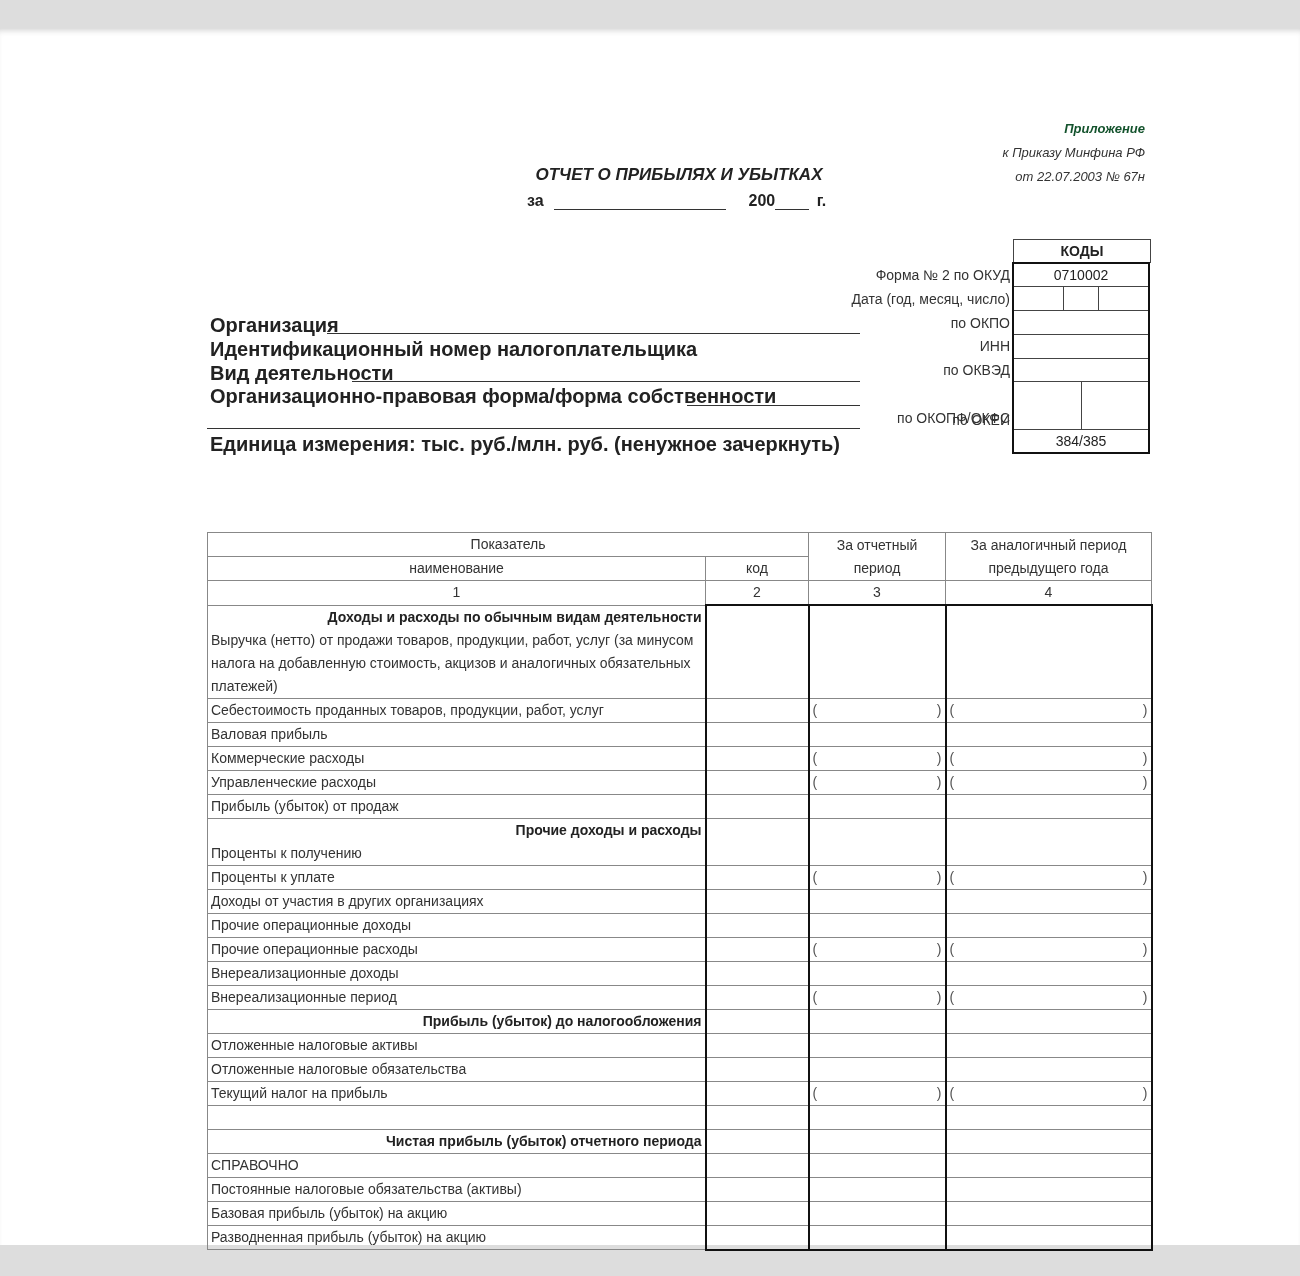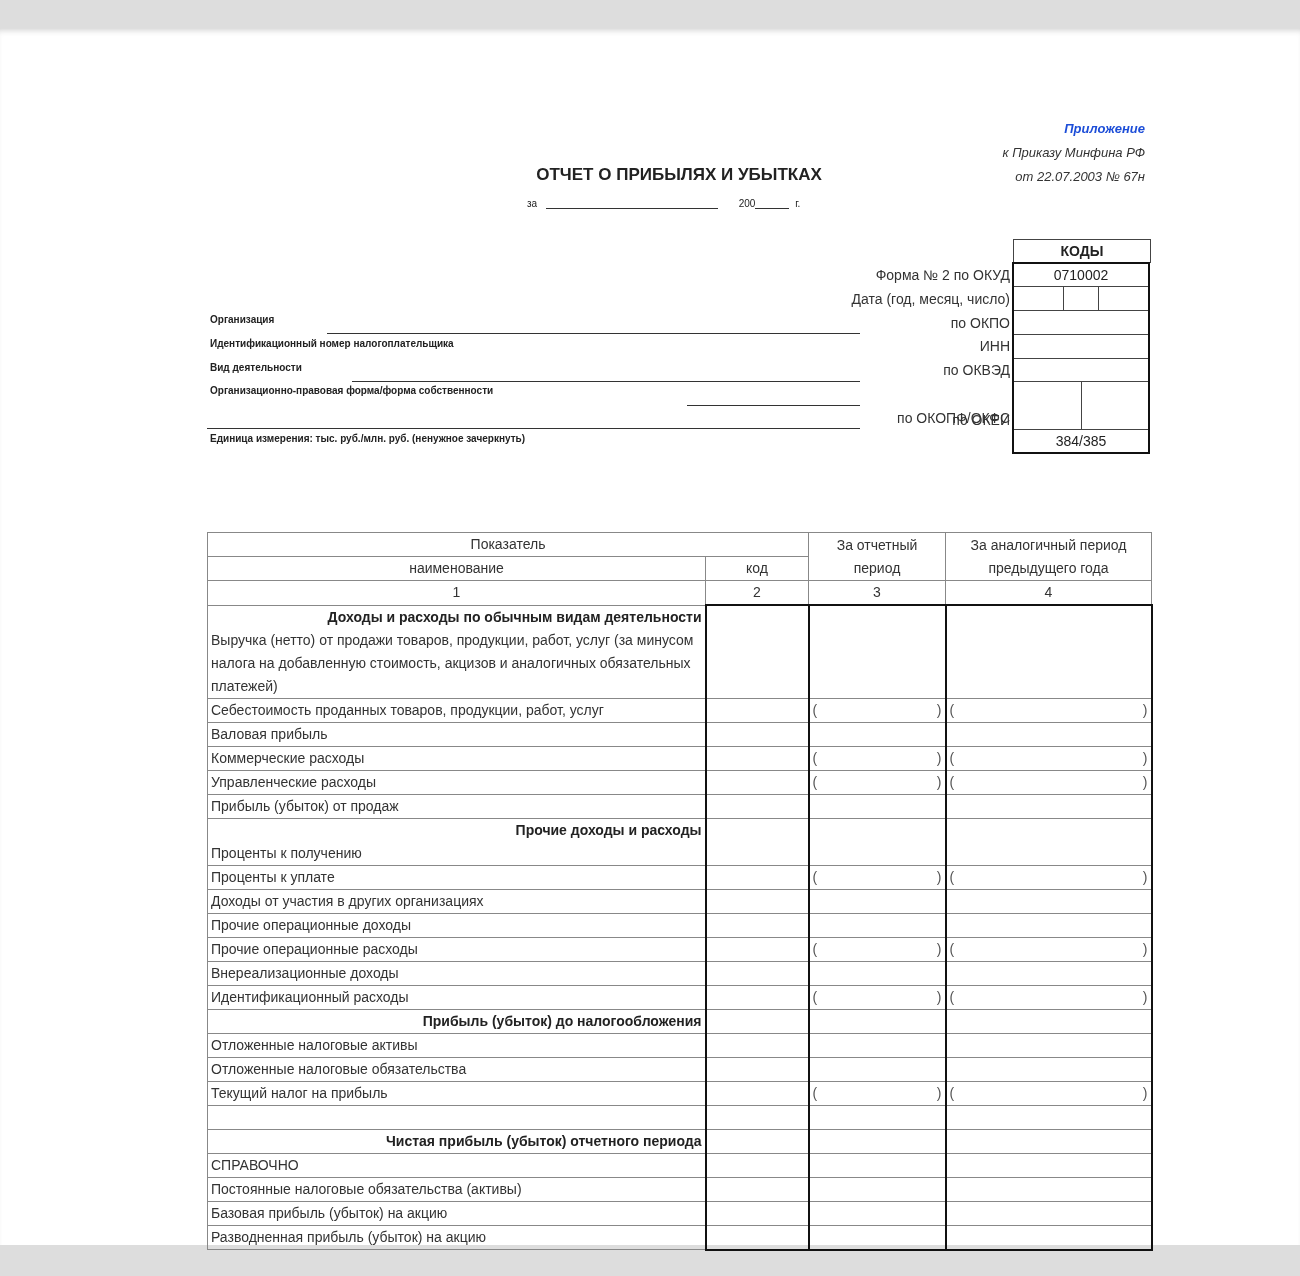--- a/index.html
+++ b/index.html
@@ -6,26 +6,26 @@
   body {
     width: 1300px; height: 1276px; background: #dddddd; position: relative;
     font-family: "Liberation Sans", "DejaVu Sans", sans-serif; color: #222; overflow: hidden;
   }
   .sheet {
     position: absolute; left: 0; top: 28px; width: 1300px; height: 1217px; background: #ffffff;
     box-shadow: inset 0 6px 6px -4px #cfcfcf;
   }
   .abs { position: absolute; }
   .appendix { right: 155px; text-align: right; font-style: italic; font-size: 13px; color: #333; line-height: 24px; }
-  .appendix .b { font-weight: bold; color: #1d4ed8; }
+  .appendix .b { font-weight: bold; color: #14532d; }
   .title { left: 0; width: 1300px; text-align: center; font-weight: bold; font-size: 17px; top: 165px; }
-  .title span { position: relative; left: 29px; }
-  .period { top: 192px; font-size: 10px; font-weight: normal; }
+  .title span { position: relative; left: 29px; font-style: italic; }
+  .period { top: 192px; font-size: 16px; font-weight: bold; }
   .uline { display: inline-block; border-bottom: 1px solid #333; height: 16px; vertical-align: bottom; }
-  .lbl { font-size: 10px; font-weight: bold; color: #222; }
+  .lbl { font-size: 20px; font-weight: bold; color: #222; }
   .hr { position: absolute; height: 0; border-top: 1px solid #333; }
   .rlabel { font-size: 14px; color: #333; text-align: right; width: 300px; }
   .cbox { position: absolute; border: 1px solid #444; box-sizing: border-box; font-size: 14px; text-align: center; }
   
   table.main {
     position: absolute; left: 207px; top: 471px; width: 944px; border-collapse: collapse;
     font-size: 14px; color: #333; table-layout: fixed; margin-top: 33px;
   }
   table.main td { border: 1px solid #888; padding: 0 3px; height: 23px; line-height: 23px; vertical-align: middle; }
   table.main td.c { text-align: center; }
@@ -252,21 +252,21 @@
           </div>
         </td>
       </tr>
       <tr>
         <td>Внереализационные доходы</td>
         <td class="k"></td>
         <td class="v3"></td>
         <td class="v4"></td>
       </tr>
       <tr>
-        <td>Идентификационный расходы</td>
+        <td>Внереализационные период</td>
         <td class="k"></td>
         <td class="v3">
           <div class="paren">
             <span>(</span>
             <span>)</span>
           </div>
         </td>
         <td class="v4">
           <div class="paren">
             <span>(</span>

